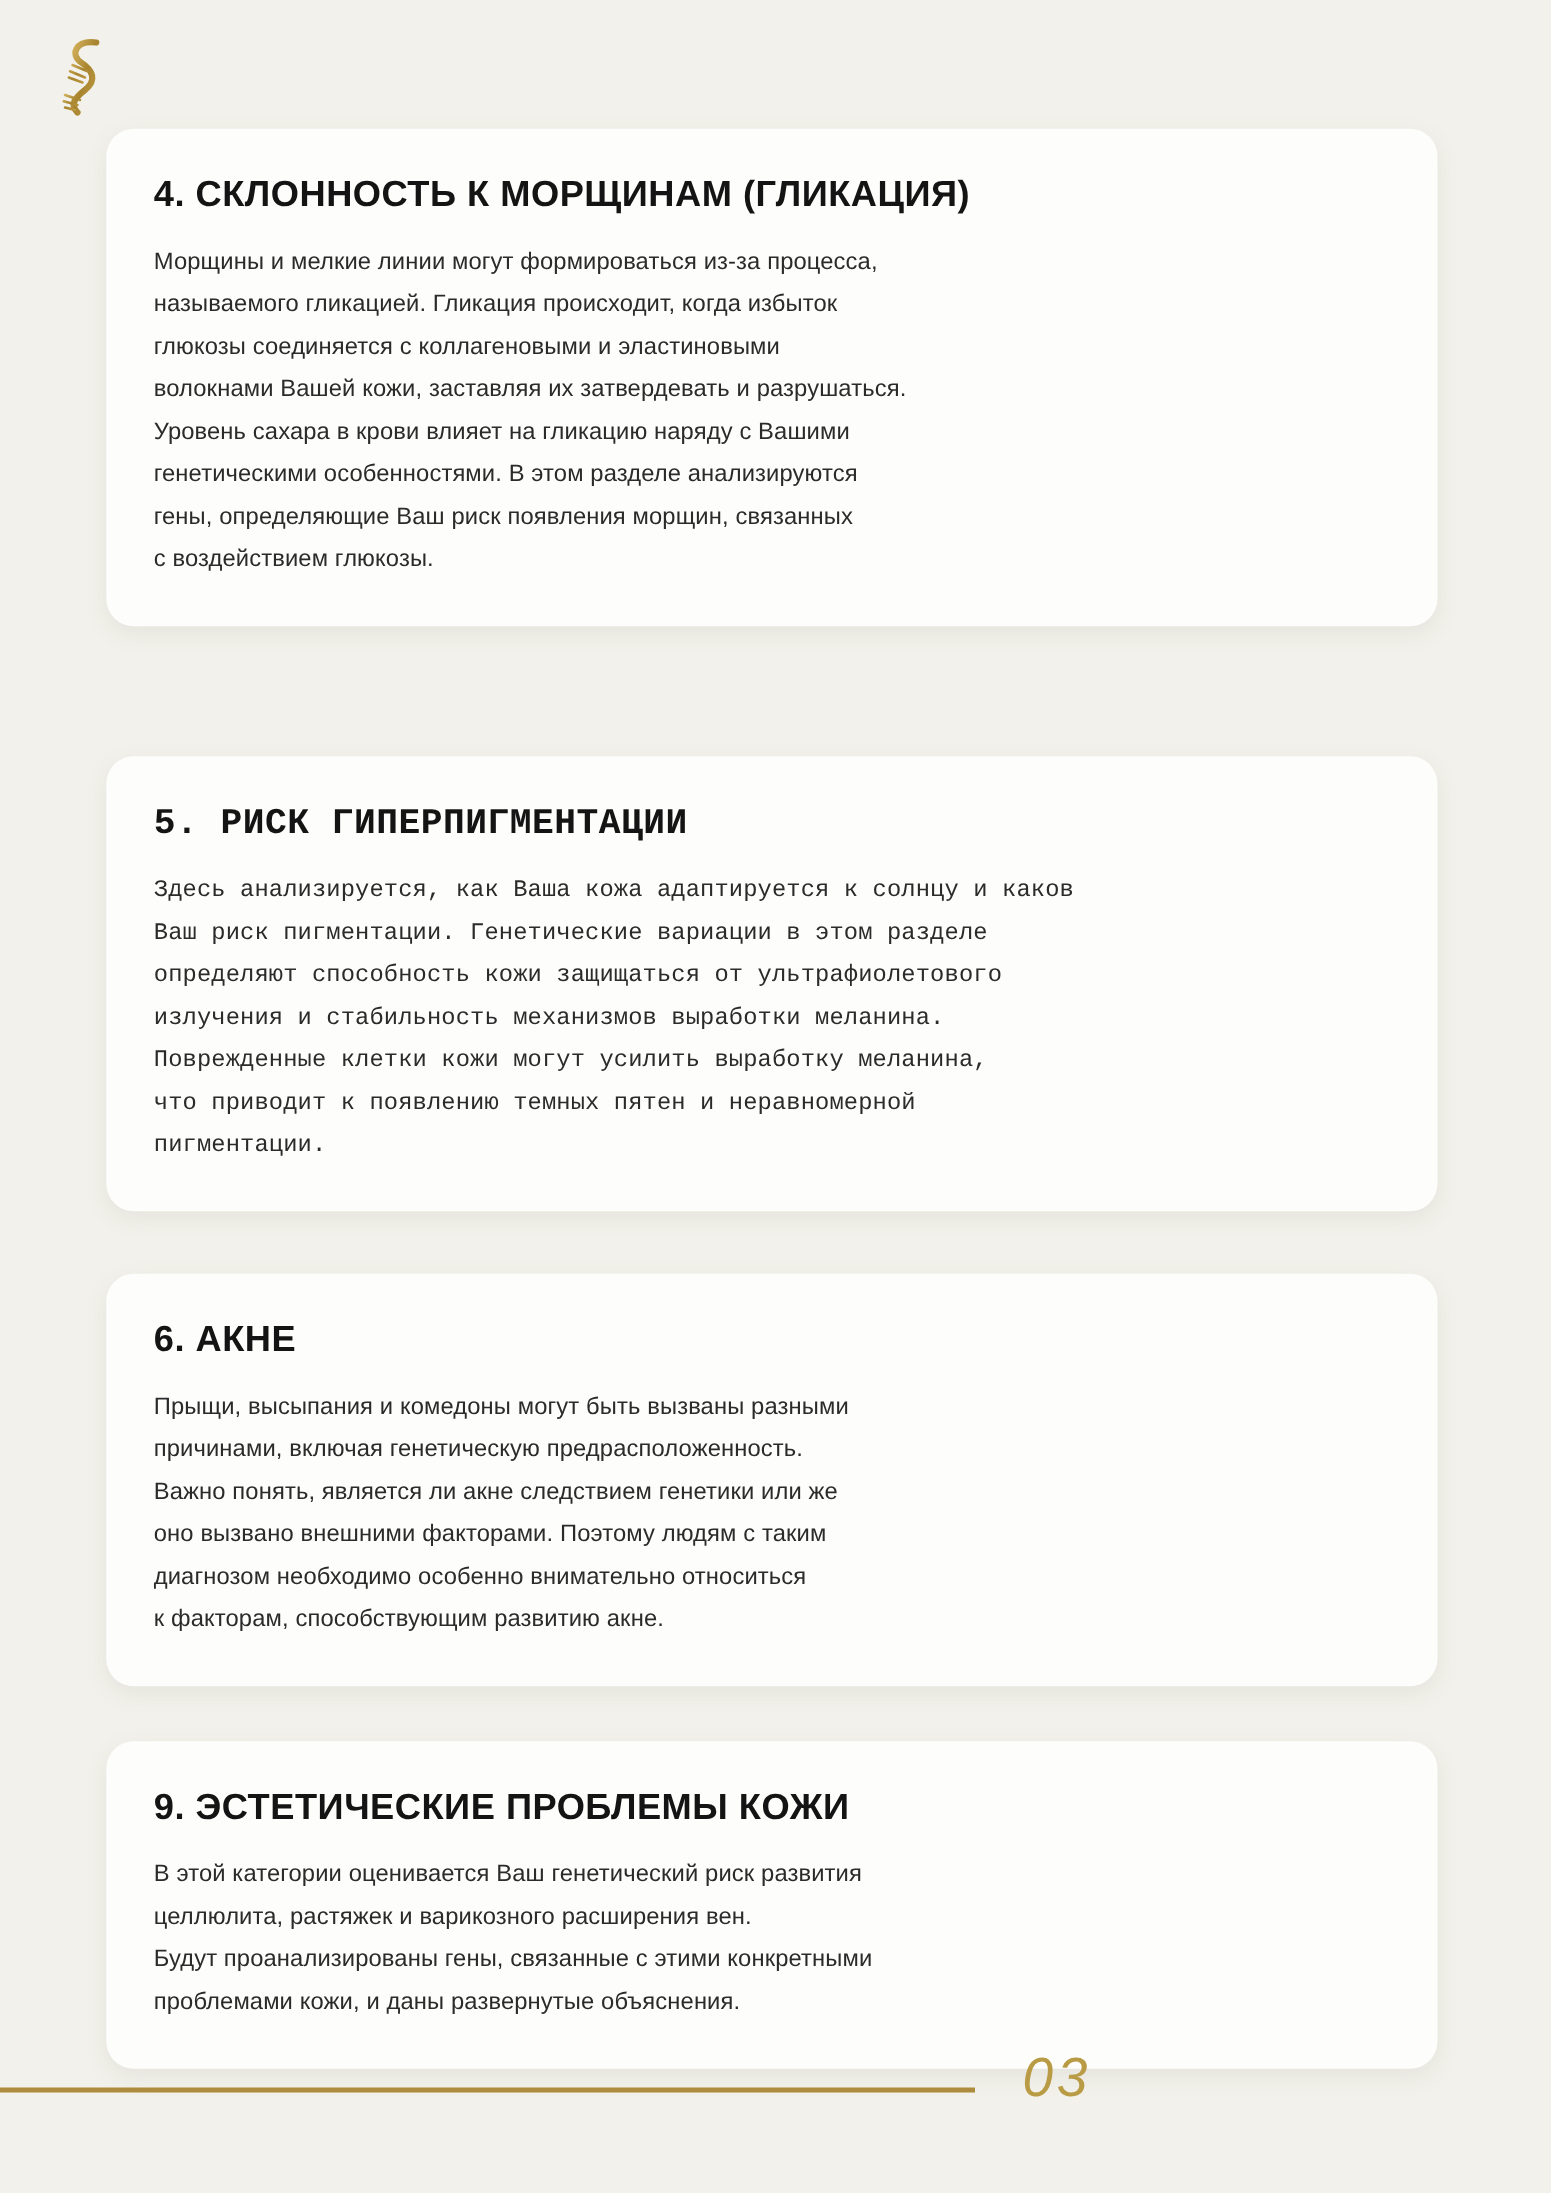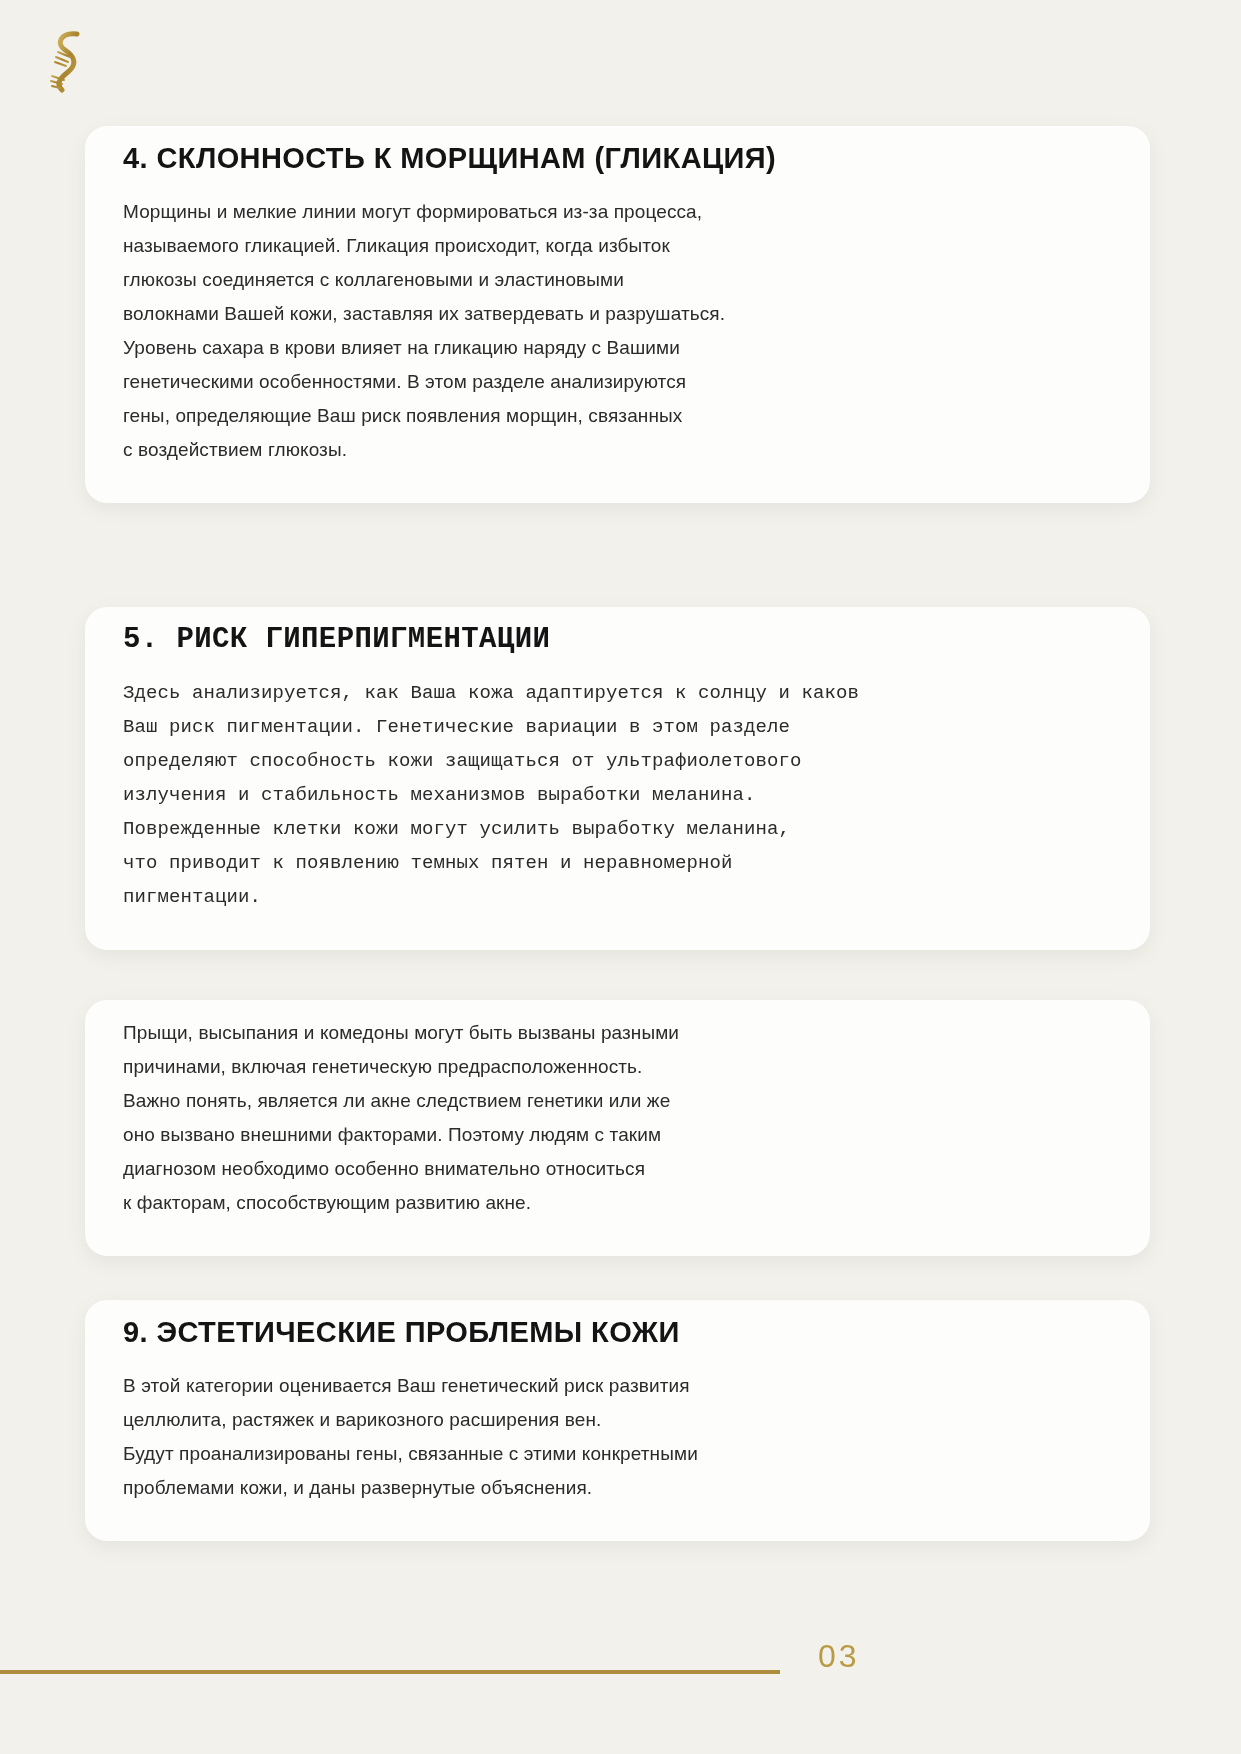--- a/index.html
+++ b/index.html
@@ -20,23 +20,22 @@
 
   .cards {
     position: absolute;
     left: 85px; top: 103px;
     width: 1065px;
   }
   .card {
     background: #FDFDFC;
     border-radius: 22px;
     box-shadow: 0 6px 18px rgba(120,115,95,0.10);
-    padding: 16px 40px 36px 38px;
+    padding: 37px 40px 36px 38px;
     box-sizing: border-box;
-    margin-top: 23px;
   }
   .card:nth-of-type(1) { margin-bottom: 104px; }
   .card:nth-of-type(2) { margin-bottom: 50px; font-family: Liberation Mono, monospace; }
   .card:nth-of-type(3) { margin-bottom: 44px; }
 
   .card-title {
     font-size: 29px;
     font-weight: 700;
     color: #141414;
     letter-spacing: 0.4px;
@@ -53,24 +52,25 @@
 
   .footer-line {
     position: absolute;
     left: 0; top: 1670px;
     width: 780px; height: 4px;
     background: #AD8C3D;
   }
   .page-number {
     position: absolute;
     left: 818px; top: 1638px;
-    font-size: 32px;
+    font-size: 44px;
     font-weight: 300;
     letter-spacing: 3px;
     color: #BA9B45;
+    font-style: italic;
   }
 </style>
 </head>
 <body>
 
 <div class="page">
 
   <div class="logo">
     <svg width="44" height="64" viewBox="0 0 44 64" xmlns="http://www.w3.org/2000/svg">
       <defs>
@@ -105,20 +105,21 @@
       <p class="card-body">Здесь анализируется, как Ваша кожа адаптируется к солнцу и каков
 Ваш риск пигментации. Генетические вариации в этом разделе
 определяют способность кожи защищаться от ультрафиолетового
 излучения и стабильность механизмов выработки меланина.
 Поврежденные клетки кожи могут усилить выработку меланина,
 что приводит к появлению темных пятен и неравномерной
 пигментации.</p>
     </section>
 
     <section class="card">
+      <h2 class="card-title">6. АКНЕ</h2>
       <p class="card-body">Прыщи, высыпания и комедоны могут быть вызваны разными
 причинами, включая генетическую предрасположенность.
 Важно понять, является ли акне следствием генетики или же
 оно вызвано внешними факторами. Поэтому людям с таким
 диагнозом необходимо особенно внимательно относиться
 к факторам, способствующим развитию акне.</p>
     </section>
 
     <section class="card">
       <h2 class="card-title">9. ЭСТЕТИЧЕСКИЕ ПРОБЛЕМЫ КОЖИ</h2>

